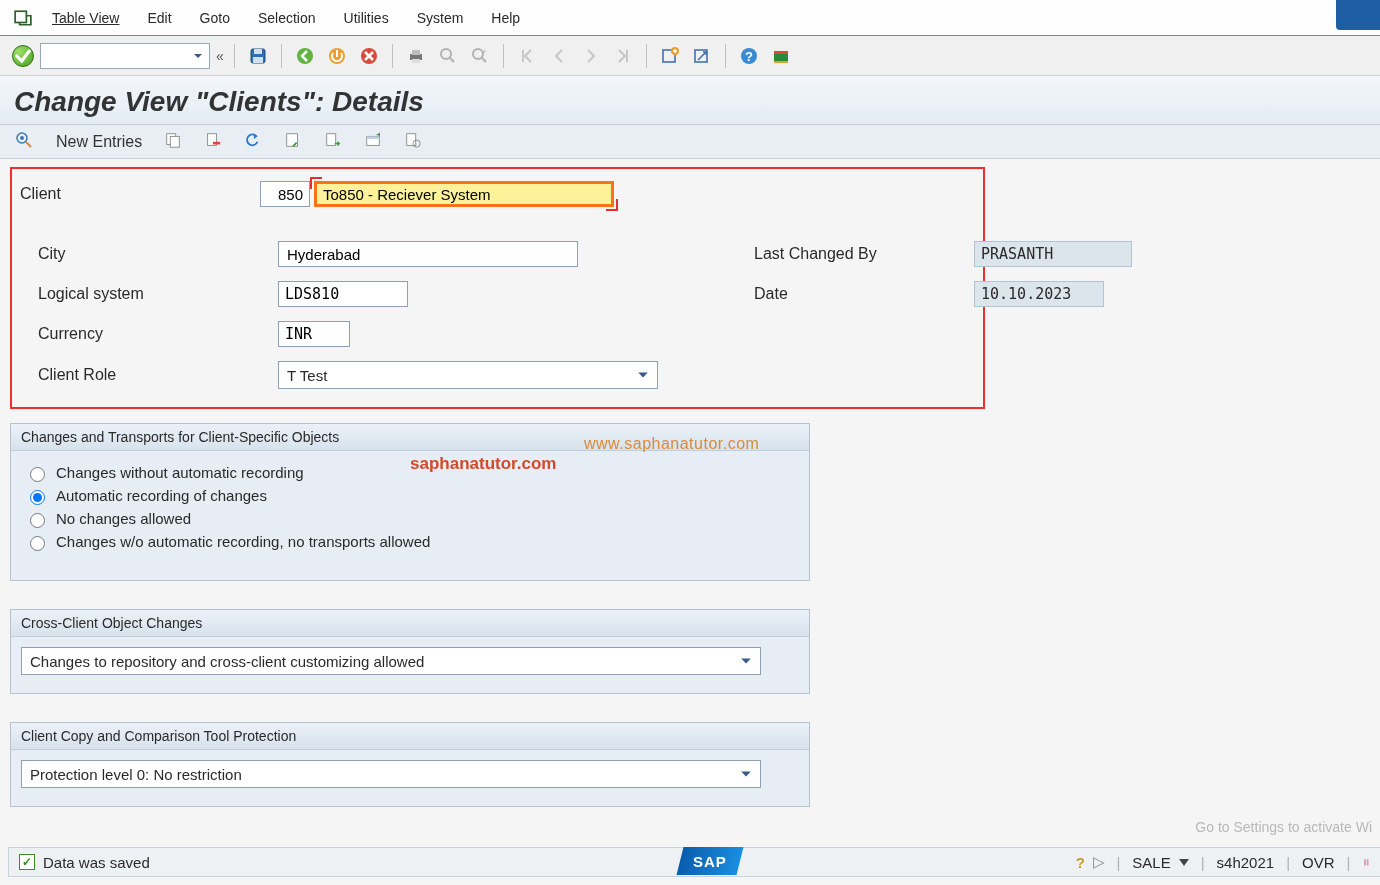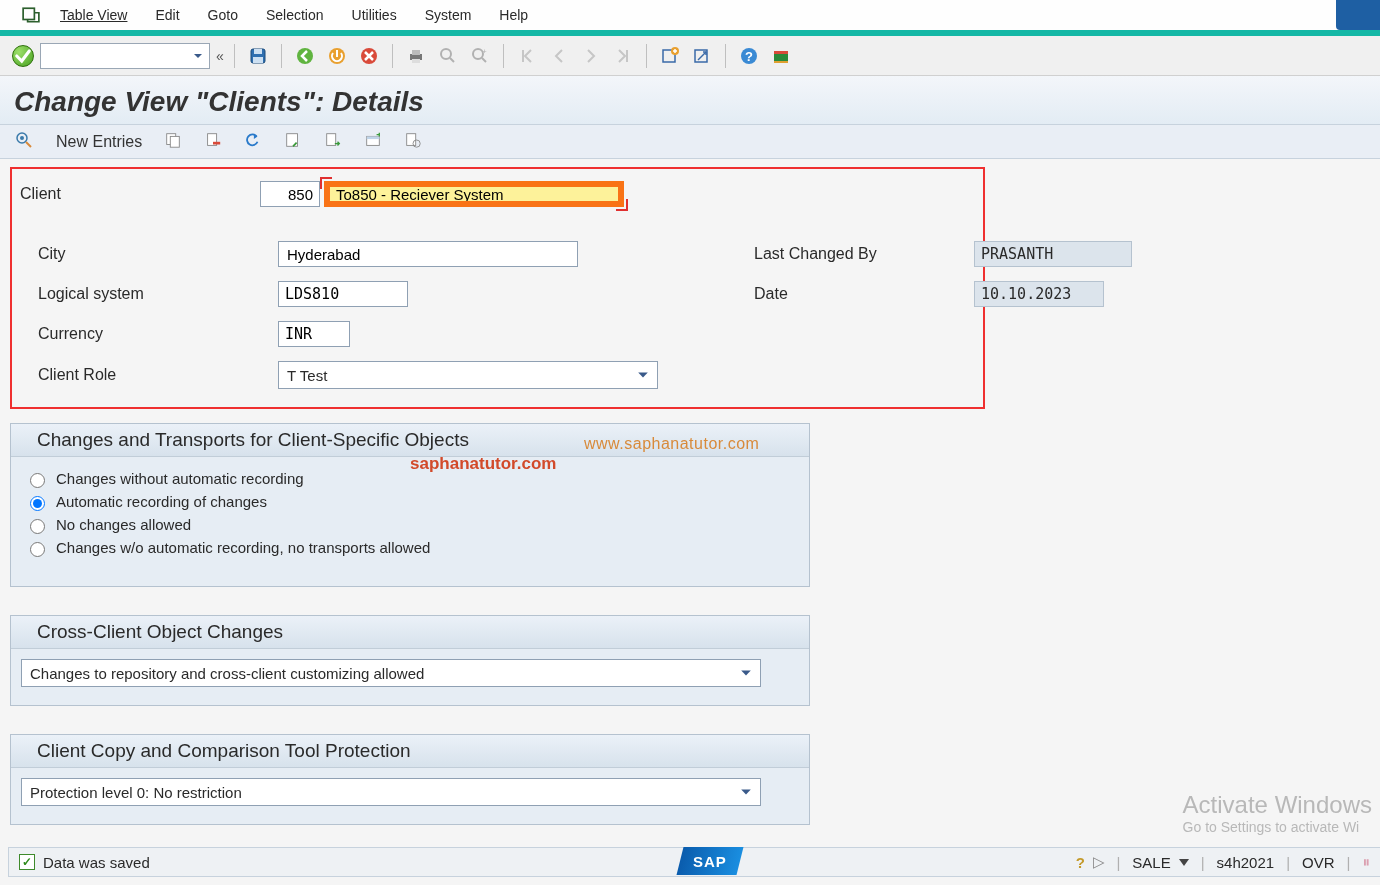--- a/index.html
+++ b/index.html
@@ -1,17 +1,17 @@
 <!DOCTYPE html>
 <html><head>
 <meta charset="utf-8">
 <style>
 html,body{margin:0;padding:0;font-family:Arial,Helvetica,sans-serif;font-size:14px;color:#2a2a2a;background:#f5f5f5;width:1380px;height:885px;overflow:hidden}
 *{box-sizing:border-box}
-.menubar{display:flex;align-items:center;height:36px;padding:0 22px;background:#fefefe;border-bottom:6px solid #14b8a6;gap:0}
+.menubar{display:flex;align-items:center;height:36px;padding:0 14px;background:#fefefe;border-bottom:1px solid #14b8a6;gap:0}
 .menu-icon{width:18px;height:18px;margin-right:6px;display:flex;align-items:center;justify-content:center}
 .menu-item{padding:6px 14px;color:#2a2a2a;cursor:default}
 .menu-item .uline{text-decoration:underline}
 .blue-window{width:44px;height:30px;background:#1e5fa3;position:absolute;right:0;top:0;border-bottom-left-radius:4px}
 .toolbar{display:flex;align-items:center;height:40px;padding:4px 12px;background:#f0f0f0;border-bottom:1px solid #d0d0d0;gap:6px}
 .tb-green-check{width:22px;height:22px;border-radius:50%;background:radial-gradient(circle at 30% 30%,#9de06a,#46a01f);border:1px solid #2e700c;display:flex;align-items:center;justify-content:center;color:#fff;font-weight:bold}
 .tb-combo{width:170px;height:26px;border:1px solid #9aa7b5;background:#fff;display:flex;align-items:center;justify-content:flex-end;padding:0 6px}
 .tb-combo svg{width:10px;height:10px}
 .tb-sep{width:1px;height:24px;background:#bfbfbf;margin:0 4px}
 .tb-btn{width:26px;height:26px;display:flex;align-items:center;justify-content:center}
@@ -19,29 +19,29 @@
 .chev{font-size:14px;color:#555}
 .title-area{padding:10px 14px 6px;background:linear-gradient(#f3f6fa,#e3ecf4);border-bottom:1px solid #c7d2dd}
 .title-text{font-size:28px;font-weight:bold;font-style:italic;color:#333}
 .app-toolbar{display:flex;align-items:center;height:34px;padding:2px 14px;background:#e9eef5;border-bottom:1px solid #c7d2dd;gap:22px}
 .app-toolbar .lbl{font-size:16px;color:#333}
 .body-area{padding:8px 10px}
 .highlight-box{border:2px solid #ef2f2f;padding:8px 8px 14px;margin-bottom:14px;width:975px}
 .row{display:flex;align-items:center;margin:4px 0}
 .field-label{width:240px;font-size:16px;color:#2a2a2a}
 .input{border:1px solid #8fa0b3;background:#fff;height:26px;padding:0 6px;font-size:15px;font-family:Arial}
-.input.small{width:60px;text-align:right}
-.input.yellow{background:#fdf29a;width:300px;border:6px solid #f97316}
+.input.small{width:50px;text-align:right}
+.input.yellow{background:#fdf29a;width:300px;border:3px solid #f97316}
 .readonly{background:#dce4ec;border:1px solid #b5c2cf;height:26px;padding:0 6px;font-family:monospace;font-size:15px;display:flex;align-items:center}
 .yellow-wrap{position:relative;display:inline-block}
 .yellow-wrap:before,.yellow-wrap:after{content:"";position:absolute;width:10px;height:10px;border:2px solid #e03030}
 .yellow-wrap:before{top:-4px;left:-4px;border-right:none;border-bottom:none}
 .yellow-wrap:after{bottom:-4px;right:-4px;border-left:none;border-top:none}
 .group{border:1px solid #b5c2cf;background:#e6edf4;margin-bottom:28px;width:800px}
-.group-title{background:linear-gradient(#ebf1f8,#d7e2ec);padding:5px 26px;font-size:19px;color:#2a2a2a;border-bottom:1px solid #c1cdd8}
+.group-title{background:linear-gradient(#ebf1f8,#d7e2ec);padding:5px 10px;font-size:14px;color:#2a2a2a;border-bottom:1px solid #c1cdd8}
 .group-body{padding:8px 14px 24px}
 .radio-row{display:flex;align-items:flex-start;gap:8px;margin:5px 0;font-size:15px}
 .radio-row input{width:15px;height:15px}
 .select{width:740px;height:28px;border:1px solid #8fa0b3;background:#fff;display:flex;align-items:center;justify-content:space-between;padding:0 8px;font-size:15px;margin:10px 10px 18px}
 .select svg{width:12px;height:12px}
 .wm1{position:absolute;left:584px;top:435px;color:#d88a3a;font-size:16px;letter-spacing:0.5px;pointer-events:none}
 .wm2{position:absolute;left:410px;top:454px;color:#d24a2a;font-weight:bold;font-size:17px;pointer-events:none}
 .wm3{position:absolute;right:8px;bottom:50px;color:#b8b8b8;text-align:left;pointer-events:none}
 .wm3 .l1{font-size:24px}
 .wm3 .l2{font-size:14px}
@@ -319,21 +319,20 @@
           <path d="M1 3 L5 7 L9 3" fill="#3a5a8a"></path>
         </svg>
     </div>
   </div>
 
 </div>
 
 <div class="wm1">www.saphanatutor.com</div>
 <div class="wm2">saphanatutor.com</div>
 <div class="wm3">
-  <div class="l1">Activate Windows</div>
   <div class="l2">Go to Settings to activate Wi</div>
 </div>
 
 <div class="statusbar">
   <div class="status-left">
     <div class="green-box">✓</div>
     <span>Data was saved</span>
   </div>
 </div>
 <div class="sap-logo">

